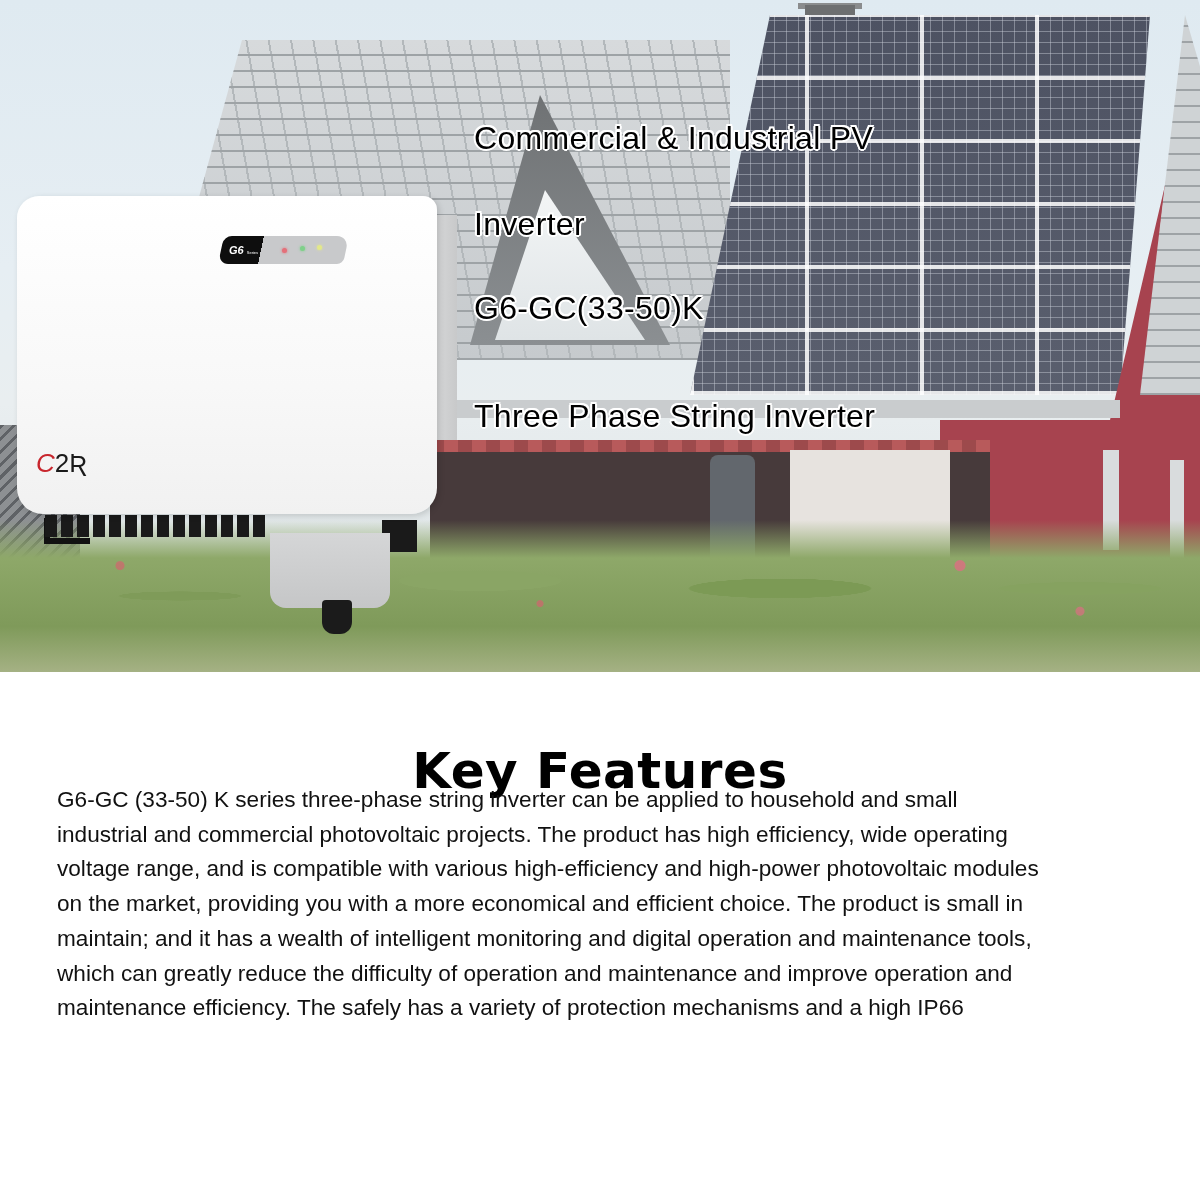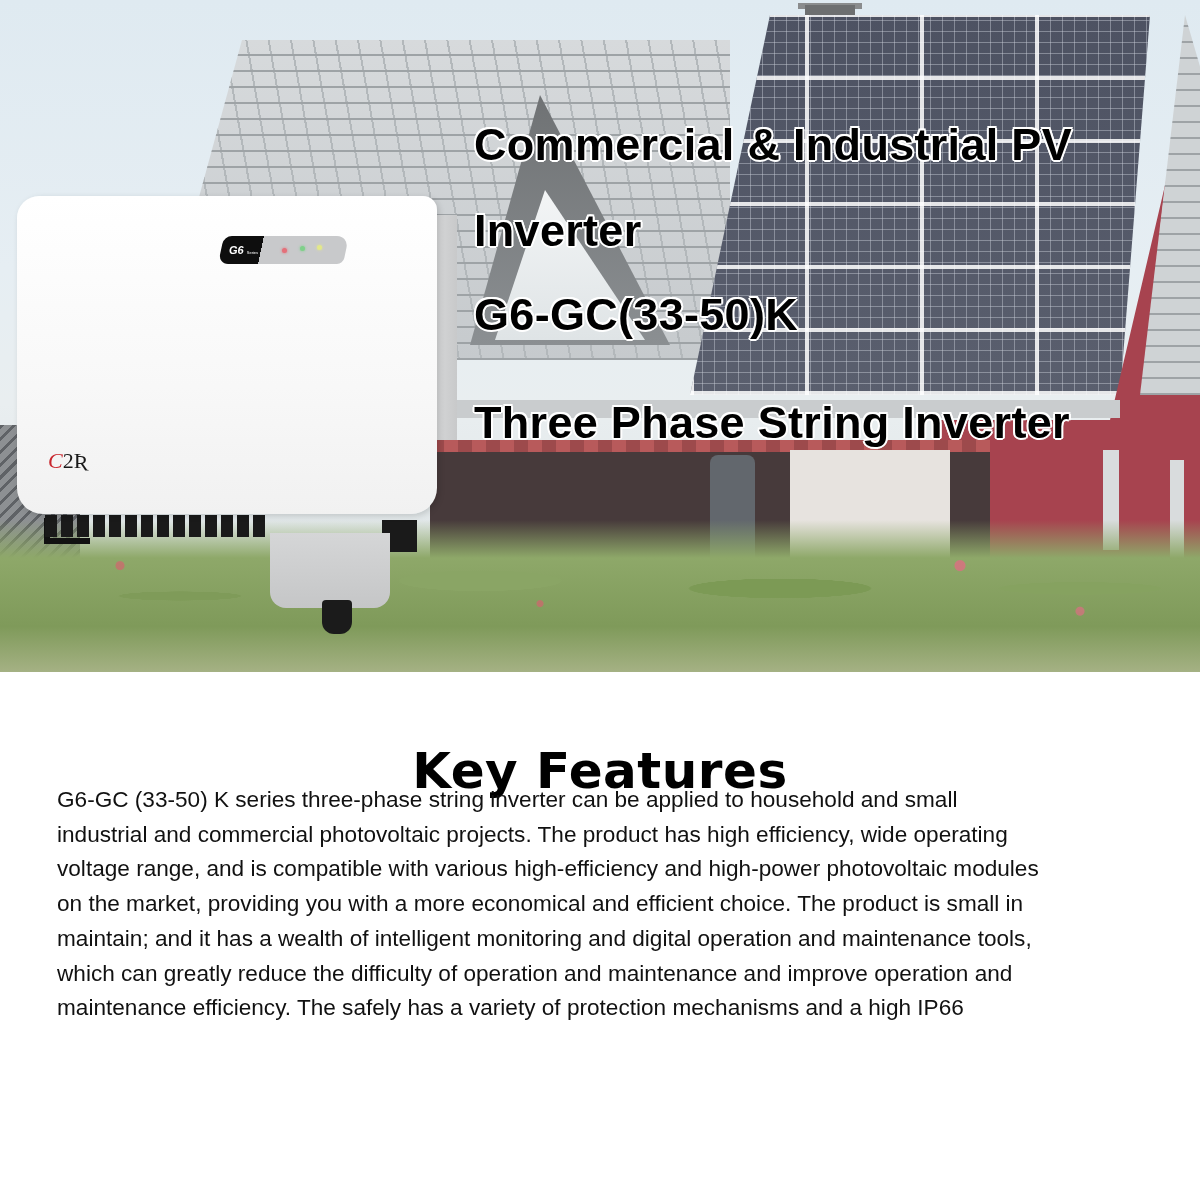--- a/index.html
+++ b/index.html
@@ -76,32 +76,32 @@
     .inverter { position: absolute; left: 17px; top: 196px; width: 420px; height: 318px;
       background: linear-gradient(180deg, #ffffff 0%, #f8f8f8 60%, #f1f1f1 100%);
       border-radius: 22px 14px 26px 26px; box-shadow: 2px 2px 6px rgba(0,0,0,0.15); }
     .inverter-side { position: absolute; left: 432px; top: 215px; width: 25px; height: 225px;
       background: linear-gradient(90deg, #d9dadb, #c8c9ca); }
     .front-panel { position: absolute; left: 221px; top: 236px; width: 125px; height: 28px;
       background: linear-gradient(90deg, #0e0e0e 0 32%, #c8c9cb 32% 100%);
       border-radius: 8px 12px 6px 10px; transform: skewX(-12deg); }
     .g6-logo { position: absolute; left: 229px; top: 244px; color: #fff; font-weight: bold; font-size: 11px; font-style: italic; }
     .led { position: absolute; width: 5px; height: 5px; border-radius: 50%; }
-    .brand-mark { position: absolute; left: 48px; top: 448px; font-size: 22px; color: #1a1a1a; font-family: Liberation Serif, serif; }
+    .brand-mark { position: absolute; left: 36px; top: 448px; font-size: 26px; color: #1a1a1a; font-family: Liberation Sans, sans-serif; }
     .brand-mark .red { color: #c8262d; font-style: italic; }
     .connectors { position: absolute; left: 45px; top: 515px; width: 220px; height: 22px;
       background: repeating-linear-gradient(90deg, #1a1a1a 0 12px, transparent 12px 16px); }
     .wirebox { position: absolute; left: 270px; top: 533px; width: 120px; height: 75px;
       background: linear-gradient(180deg, #d5d6d7, #c5c6c7); border-radius: 0 0 16px 16px; }
     .gland { position: absolute; left: 322px; top: 600px; width: 30px; height: 34px; background: #1b1b1b; border-radius: 4px 4px 12px 12px; }
     .side-conn { position: absolute; left: 382px; top: 520px; width: 35px; height: 32px; background: #1a1a1a; }
     .left-bracket { position: absolute; left: 44px; top: 518px; width: 40px; height: 20px; border: 6px solid #111; border-top: none; border-right: none; }
 
     
-    .hero-title { position: absolute; left: 474px; color: #000; font-weight: bold; font-size: 45px; line-height: 1;
+    .hero-title { position: absolute; left: 474px; color: #000; font-weight: normal; font-size: 32px; line-height: 1;
       font-family: "Liberation Sans", sans-serif; letter-spacing: 0.3px;
       text-shadow: 2px 0 #fff, -2px 0 #fff, 0 2px #fff, 0 -2px #fff, 1.5px 1.5px #fff, -1.5px -1.5px #fff, 1.5px -1.5px #fff, -1.5px 1.5px #fff;
       transform: scaleY(0.98); white-space: nowrap; }
 
     
     .features-heading { position: absolute; left: 0; top: 700px; width: 1200px; text-align: center;
       font-size: 50px; font-weight: bold; color: #000; font-family: "DejaVu Sans", sans-serif; letter-spacing: 0.5px; }
     .features-body { position: absolute; left: 57px; top: 783px; width: 1100px; font-size: 22.6px; line-height: 34.7px; color: #111;
       font-family: "Liberation Sans", sans-serif; }
     .features-body .line { display: block; white-space: nowrap; }

